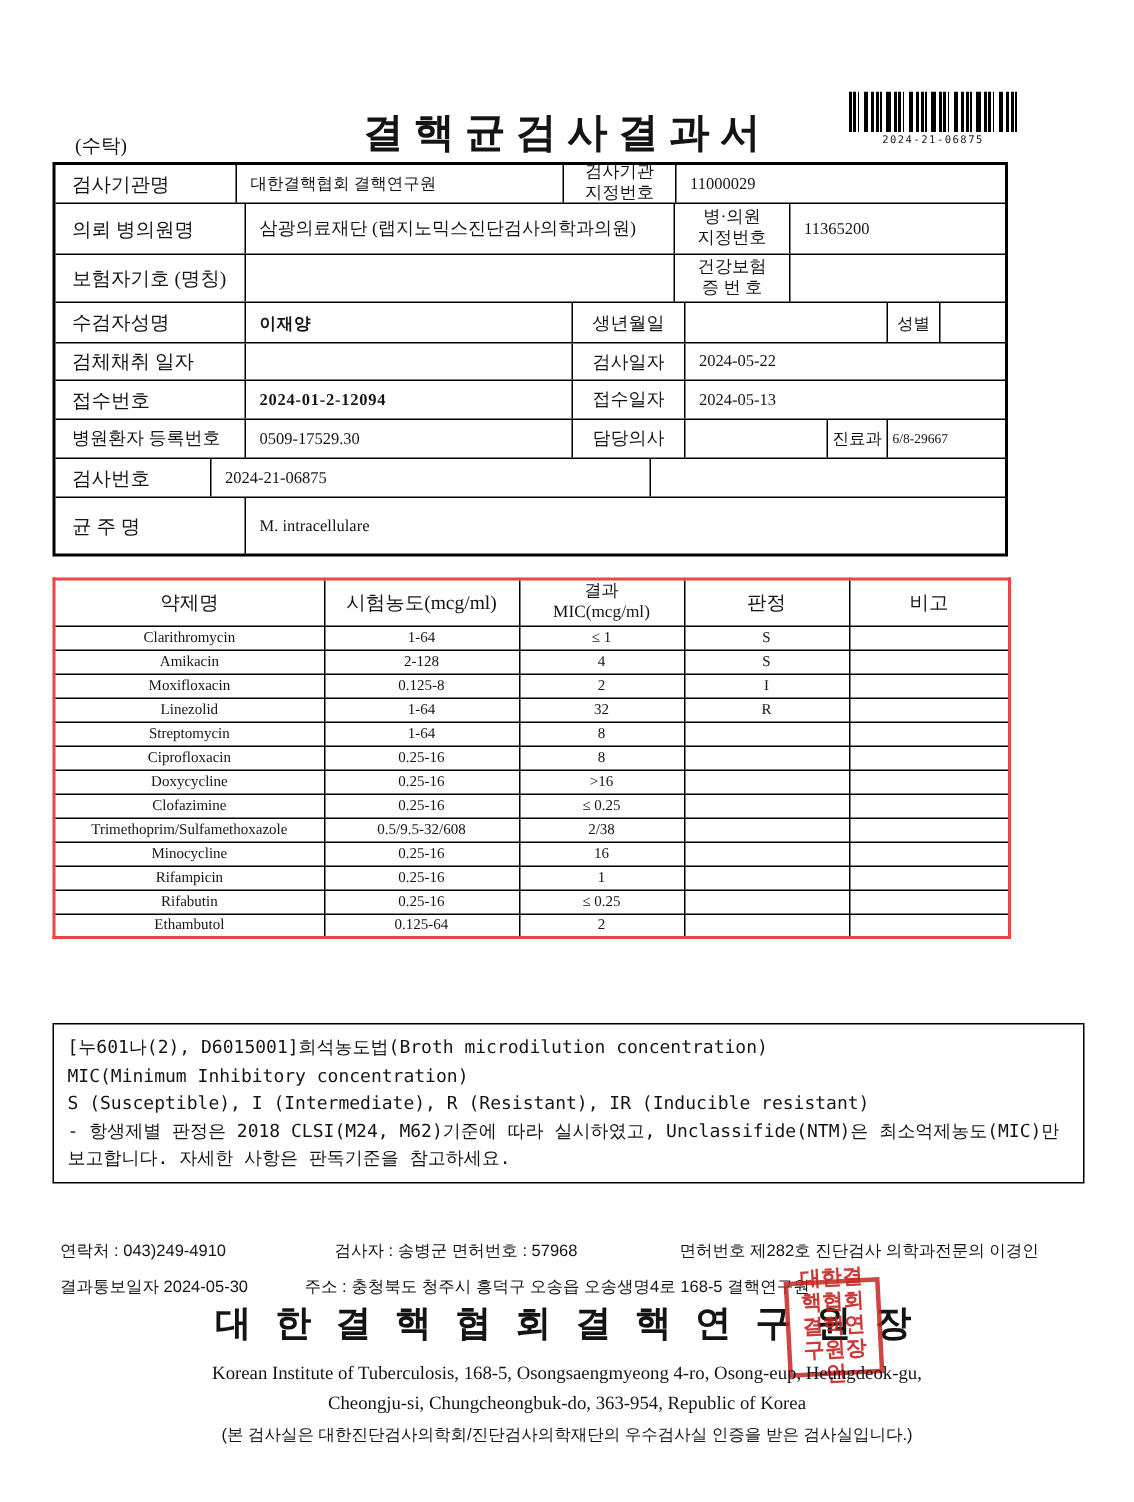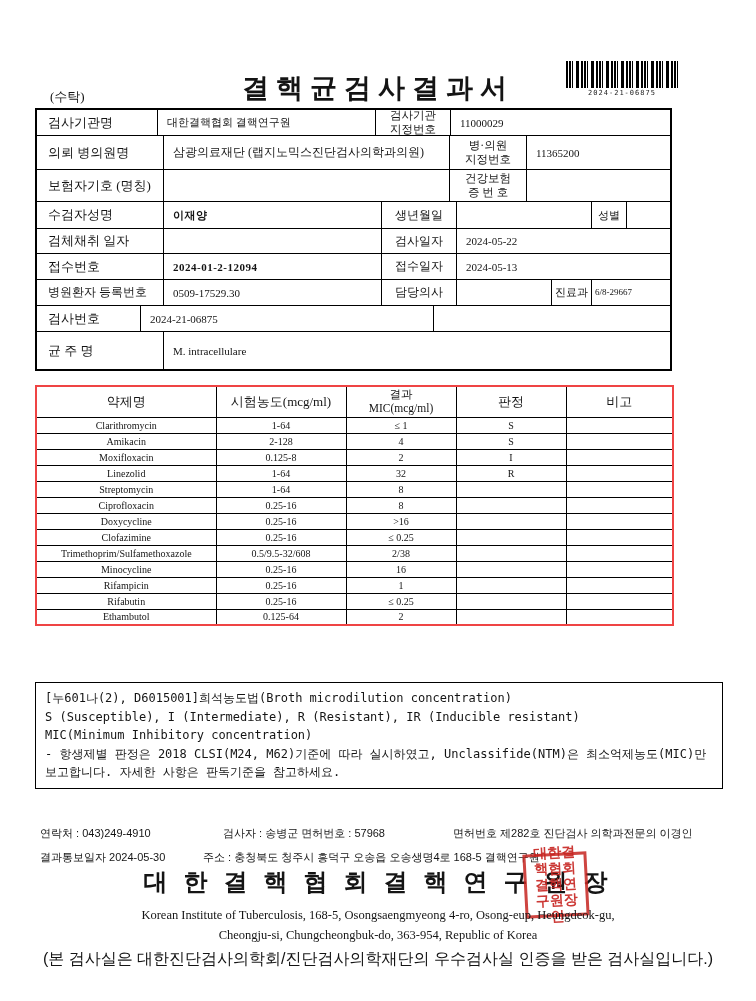--- a/index.html
+++ b/index.html
@@ -59,21 +59,21 @@
     font-family:"Liberation Sans","DejaVu Sans",sans-serif; font-size:11px; }
   .fline span { position:absolute; top:0; white-space:nowrap; }
   .f1 { top:826px; }
   .f2 { top:850px; }
   .org-title { position:absolute; left:0; top:866px; width:100%; text-align:center;
     font-size:24px; font-weight:bold; letter-spacing:5px; }
   .eng { position:absolute; left:0; width:100%; text-align:center; font-size:12.5px; }
   .eng1 { top:908px; }
   .eng2 { top:928px; }
   .accred { position:absolute; left:0; top:949px; width:100%; text-align:center;
-    font-size:16px; font-family:"Liberation Sans","DejaVu Sans",sans-serif; }
+    font-size:11px; font-family:"Liberation Sans","DejaVu Sans",sans-serif; }
   .stamp {
     position:absolute; left:524px; top:853px; width:64px; height:64px;
     border:3px solid rgba(198,36,32,.85); color:rgba(198,36,32,.9);
     display:flex; align-items:center; justify-content:center;
     font-size:14px; line-height:16px; font-weight:bold; text-align:center;
     word-break:break-all; padding:2px; transform:rotate(-3deg); background:transparent;
   }
 </style>
 </head>
 <body>
@@ -271,23 +271,23 @@
           <td></td>
           <td></td>
         </tr>
       </tbody>
   </table>
 
   <div class="note-box">
 
       <div class="note-line">[누601나(2), D6015001]희석농도법(Broth microdilution concentration)</div>
 
+      <div class="note-line">MIC(Minimum Inhibitory concentration)</div>
+
       <div class="note-line">S (Susceptible), I (Intermediate), R (Resistant), IR (Inducible resistant)</div>
-
-      <div class="note-line">MIC(Minimum Inhibitory concentration)</div>
 
       <div class="note-line">- 항생제별 판정은 2018 CLSI(M24, M62)기준에 따라 실시하였고, Unclassifide(NTM)은 최소억제농도(MIC)만 보고합니다. 자세한 사항은 판독기준을 참고하세요.</div>
     </div>
 
   <div class="fline f1">
     <span style="left:0">연락처 : 043)249-4910</span>
     <span style="left:183px">검사자 : 송병군  면허번호 : 57968</span>
     <span style="left:413px">면허번호 제282호 진단검사 의학과전문의 이경인</span>
   </div>
   <div class="fline f2">

